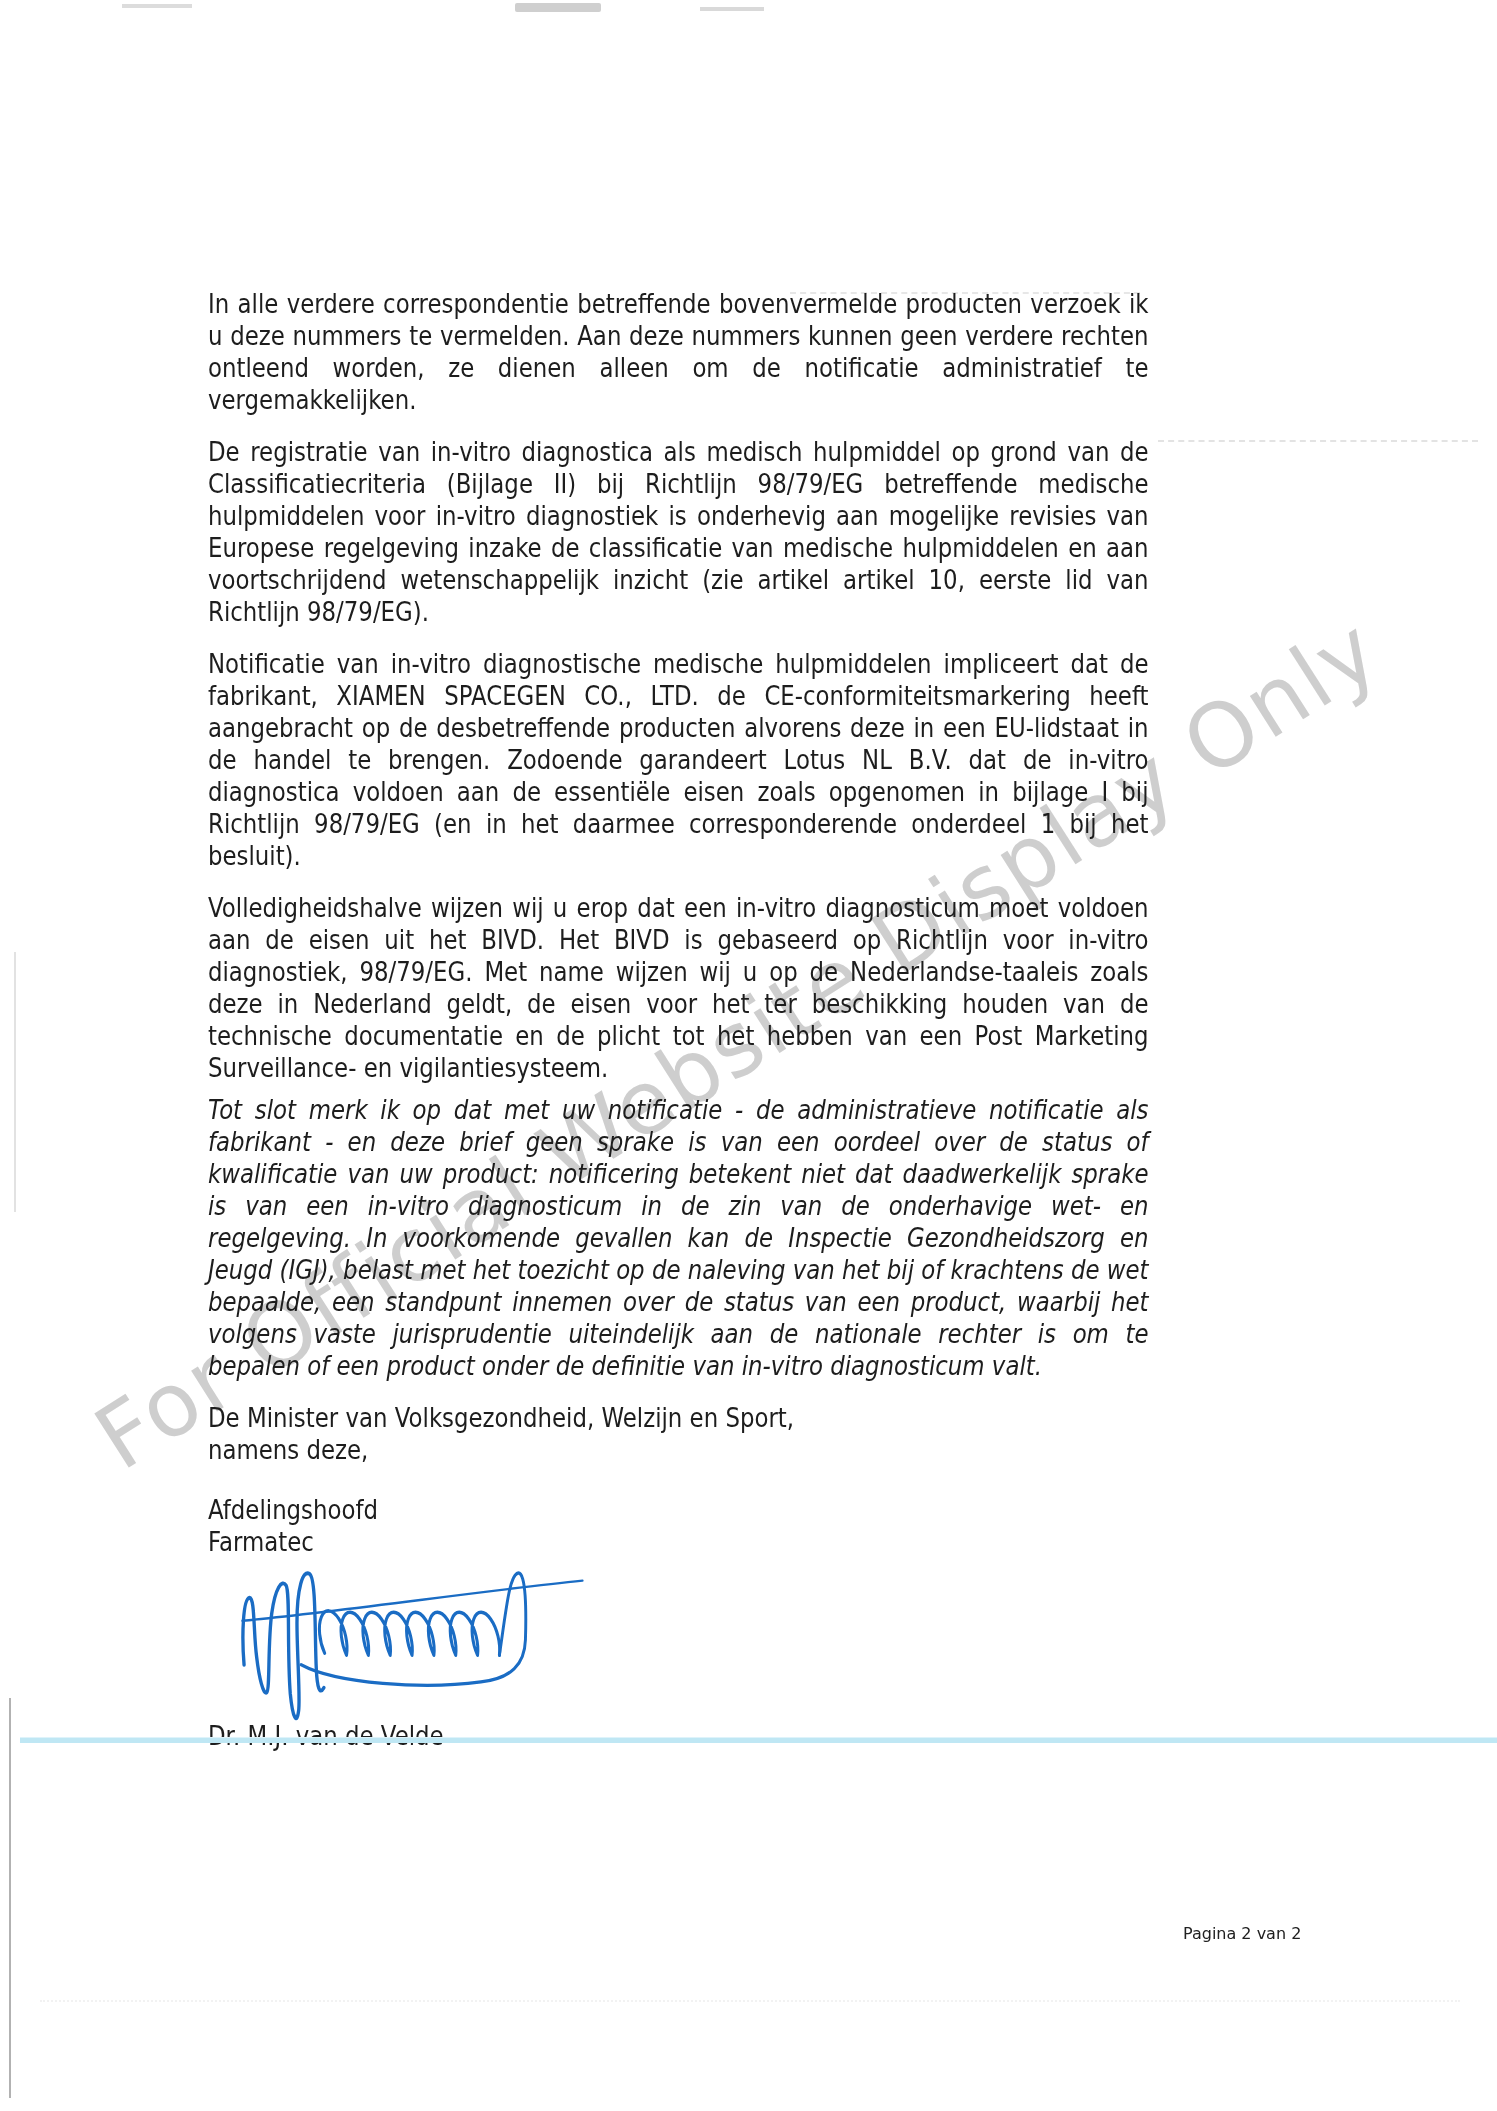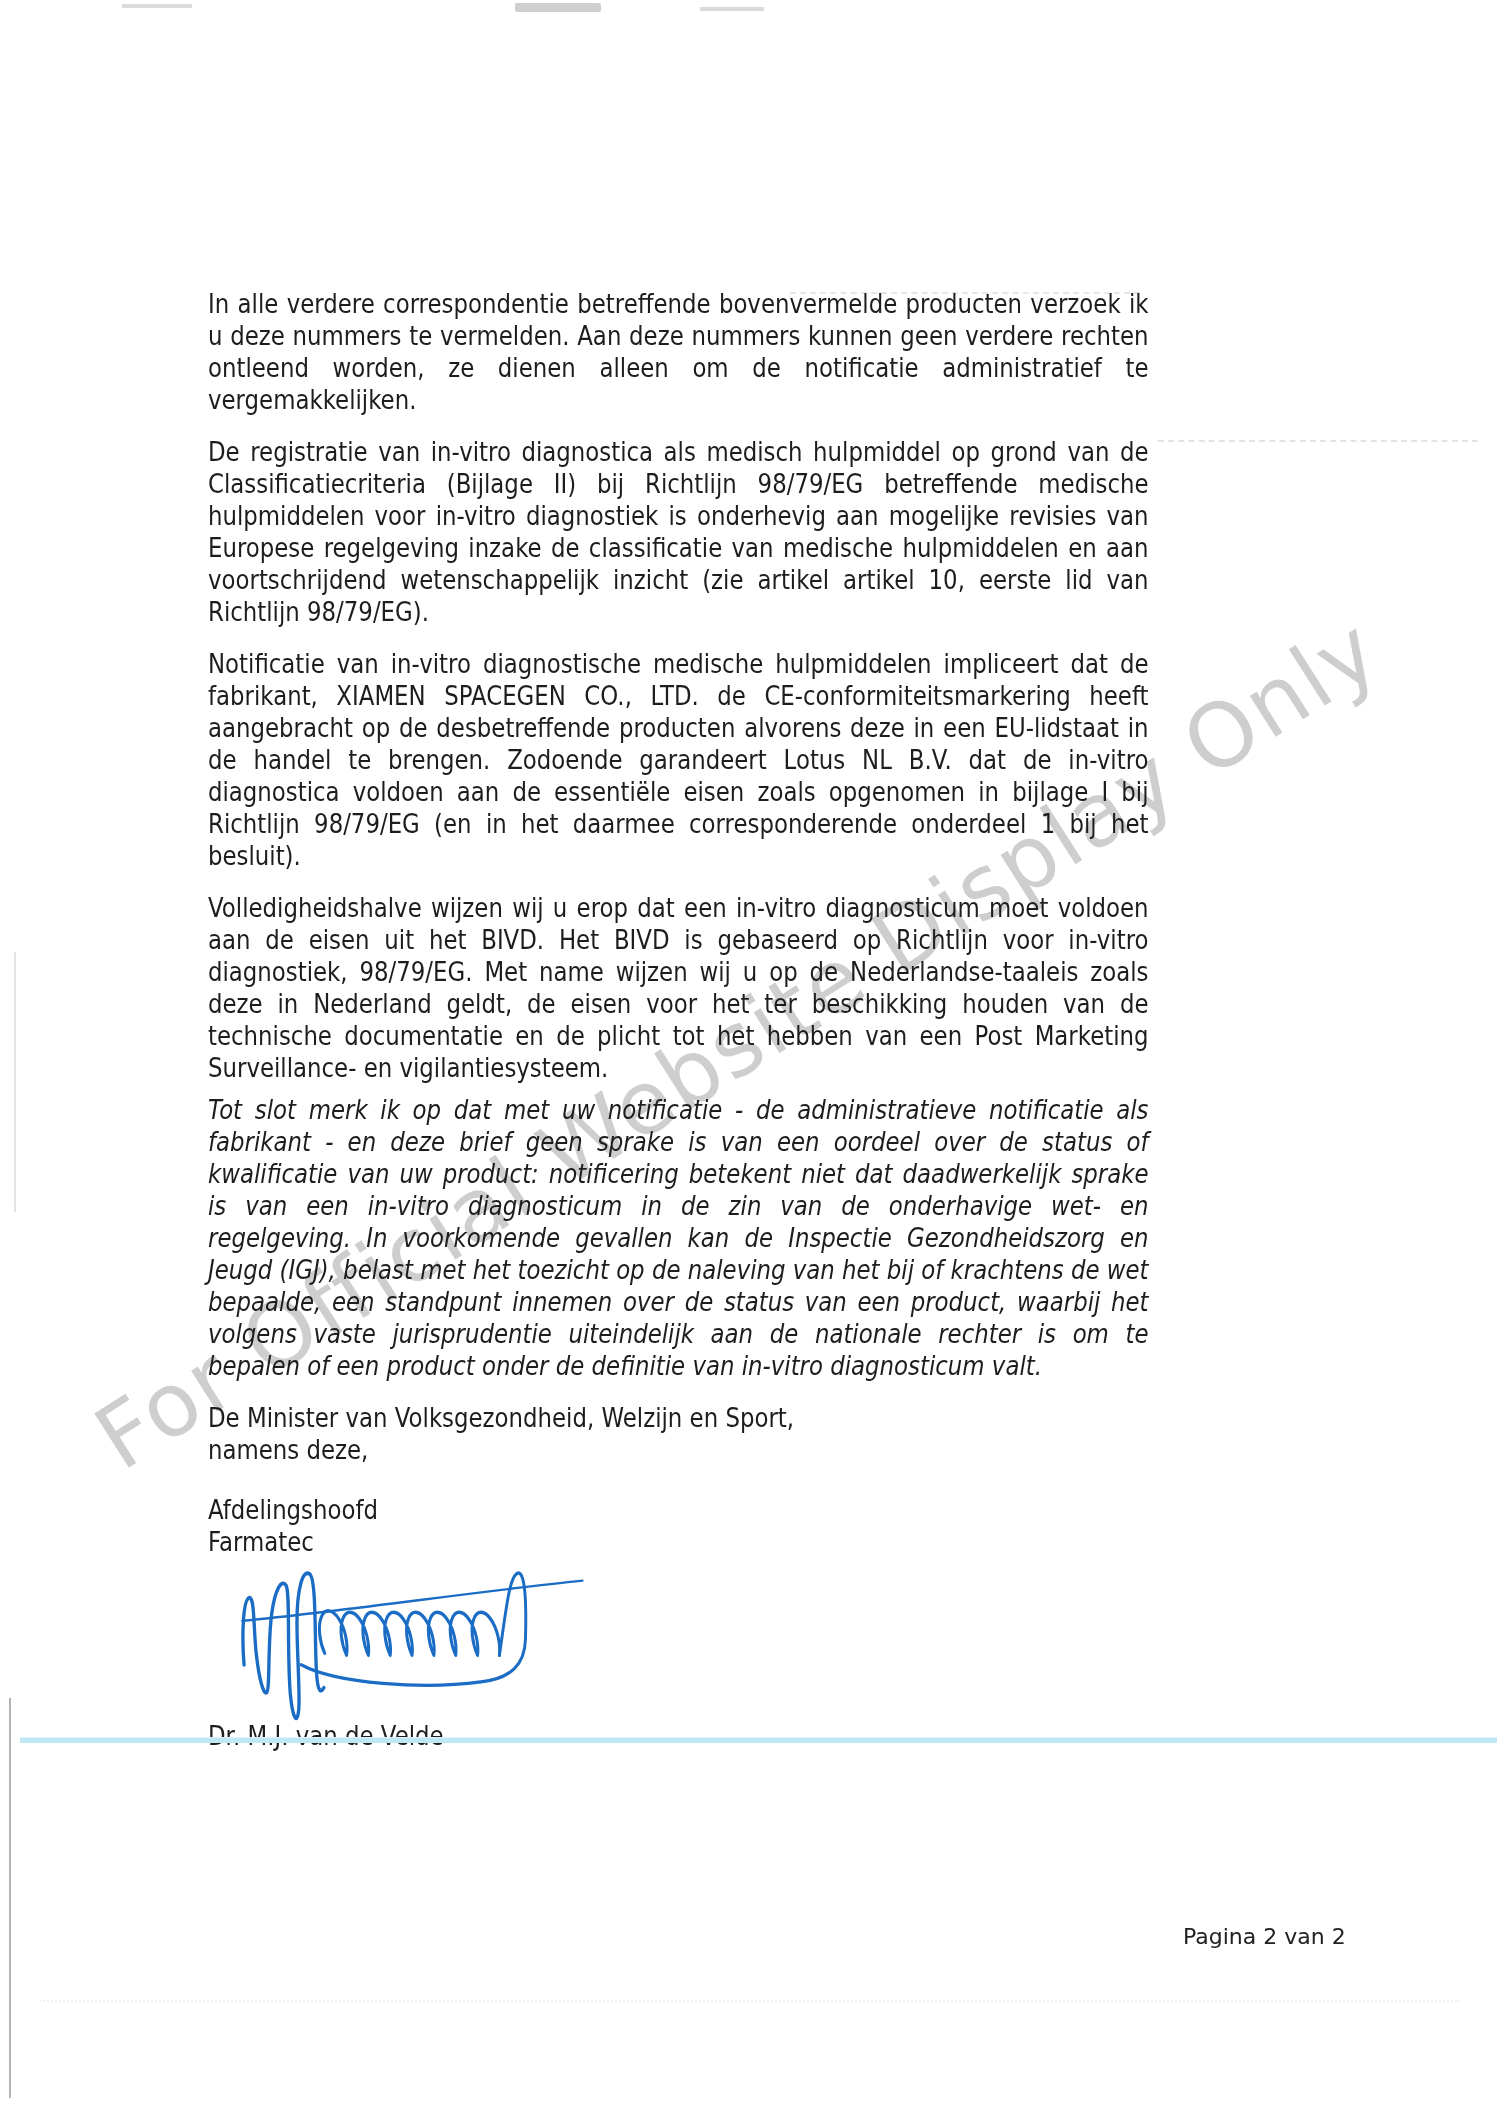--- a/index.html
+++ b/index.html
@@ -64,21 +64,21 @@
   .divider{
     position:absolute;
     left:20px;top:1737px;width:1477px;height:5px;
     background:#bfe7f4;
     border-top:1px solid #dff3fa;
     z-index:2;
   }
   .footer{
     position:absolute;
     left:1183px;top:1924px;
-    font-size:22px;
+    font-size:16px;
     color:#212121;
     z-index:2;
   }
 </style>
 </head>
 <body>
 
 <div class="page">
 
   <div class="artifact a-dash1"></div>

